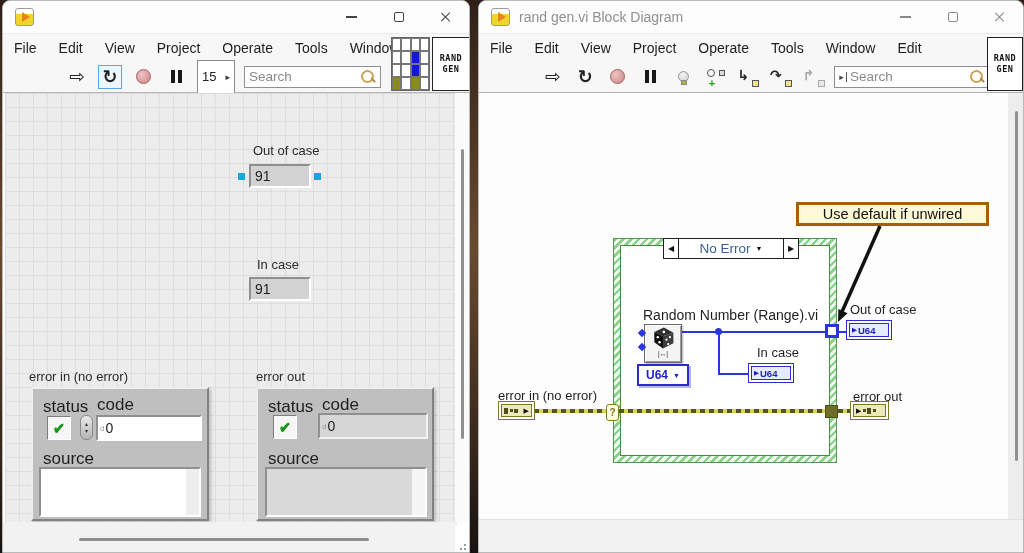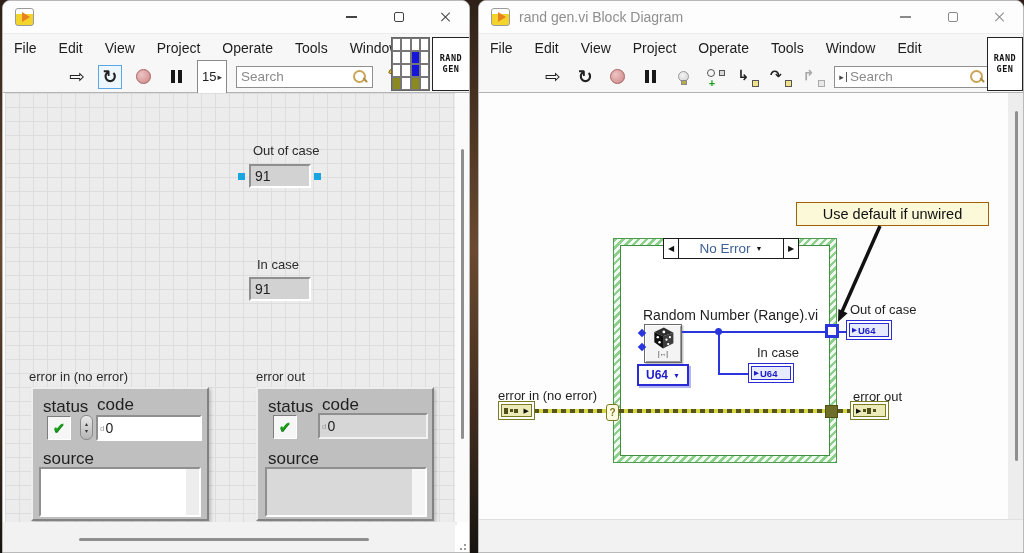--- a/index.html
+++ b/index.html
@@ -53,21 +53,21 @@
   .retain { position:relative; width:20px; height:18px; }
   .retain i.c { position:absolute; left:1px; top:1px; width:8px; height:8px; border:1.6px solid #555; border-radius:50%; }
   .retain i.s { position:absolute; right:1px; top:2px; width:6px; height:6px; background:#d9d9d9; border:1px solid #555; }
   .retain i.p { position:absolute; left:3px; bottom:-1px; width:8px; height:8px; color:#1d9e1d;
                 font-size:11px; font-weight:bold; font-style:normal; line-height:8px; }
   .step { position:relative; width:22px; height:20px; font-size:14px; font-weight:bold; color:#222; }
   .step .sq { position:absolute; right:0; bottom:0; width:7px; height:7px;
               background:#efe18a; border:1px solid #555; }
   .step.gray { color:#a8a8a8; } .step.gray .sq { background:#e8e8e8; border-color:#aaa; }
   .font-box { height:32px; border:1px solid #8a8a8a; background:#fff; display:flex;
-              align-items:center; padding:16px 4px; gap:1px; font-size:13px; color:#222; }
+              align-items:center; padding:16px 4px; gap:9px; font-size:13px; color:#222; }
   .font-box .mini { font-size:9px; color:#333; }
   .search-box { height:22px; border:1px solid #8f8f8f; background:#fff; display:flex;
                 align-items:center; padding:0 4px; position:relative; }
   .search-box input { border:none; outline:none; flex:1; font-size:13.5px; color:#444;
                 background:transparent; font-family:inherit; min-width:0; }
   .search-box input::placeholder { color:#8a8a8a; }
   .caret-mark { font-size:9px; color:#444; margin-right:3px; border-right:1px solid #555; padding-right:2px; }
   .mag { position:relative; width:16px; height:16px; flex:0 0 16px; }
   .mag::before { content:""; position:absolute; left:1px; top:1px; width:9px; height:9px;
                  border:2px solid #caa457; border-radius:50%; }
@@ -139,21 +139,21 @@
   .case-inner { position:absolute; inset:6px; background:#fff; border:1px solid #3f8f3f; }
   .case-sel { position:absolute; left:184px; top:145px; width:136px; height:21px; background:#fff;
           border:1px solid #1c1c1c; display:flex; align-items:stretch; font-size:13px; }
   .case-sel .arr { width:15px; display:flex; align-items:center; justify-content:center;
           font-size:8px; color:#111; }
   .case-sel .arr.l { border-right:1px solid #1c1c1c; } .case-sel .arr.r { border-left:1px solid #1c1c1c; }
   .case-sel .val { flex:1; display:flex; align-items:center; justify-content:center; gap:5px;
           color:#3c5f95; font-size:13.5px; }
   .case-sel .dd { font-size:7px; color:#111; }
   .annot { position:absolute; left:317px; top:109px; width:193px; height:24px; background:#fcf9d8;
-          border:1px solid #a16207; display:flex; align-items:center; justify-content:center;
+          border:3px solid #a16207; display:flex; align-items:center; justify-content:center;
           font-size:14.5px; color:#111; }
   .wire-b { position:absolute; height:2px; background:#2b35dd; }
   .wire-bv { position:absolute; width:2px; background:#2b35dd; }
   .jdot { position:absolute; width:7px; height:7px; border-radius:50%; background:#2b35dd; }
   .tunnel { position:absolute; width:14px; height:14px; border:3.5px solid #2b35dd; background:#fff; }
   .subvi { position:absolute; left:165px; top:231px; width:38px; height:39px; background:#f4f4f4;
           border:1px solid #6a6a6a; box-shadow:inset 1px 1px 0 #fff, inset -1px -1px 0 #9c9c9c,1.5px 1.5px 0 #c9c9c9;
           display:flex; flex-direction:column; align-items:center; justify-content:flex-start; }
   .subvi .cap { font-size:6.5px; color:#222; letter-spacing:0; line-height:6px; }
   .in-dot { position:absolute; width:6px; height:6px; background:#2b35dd; transform:rotate(45deg); }

